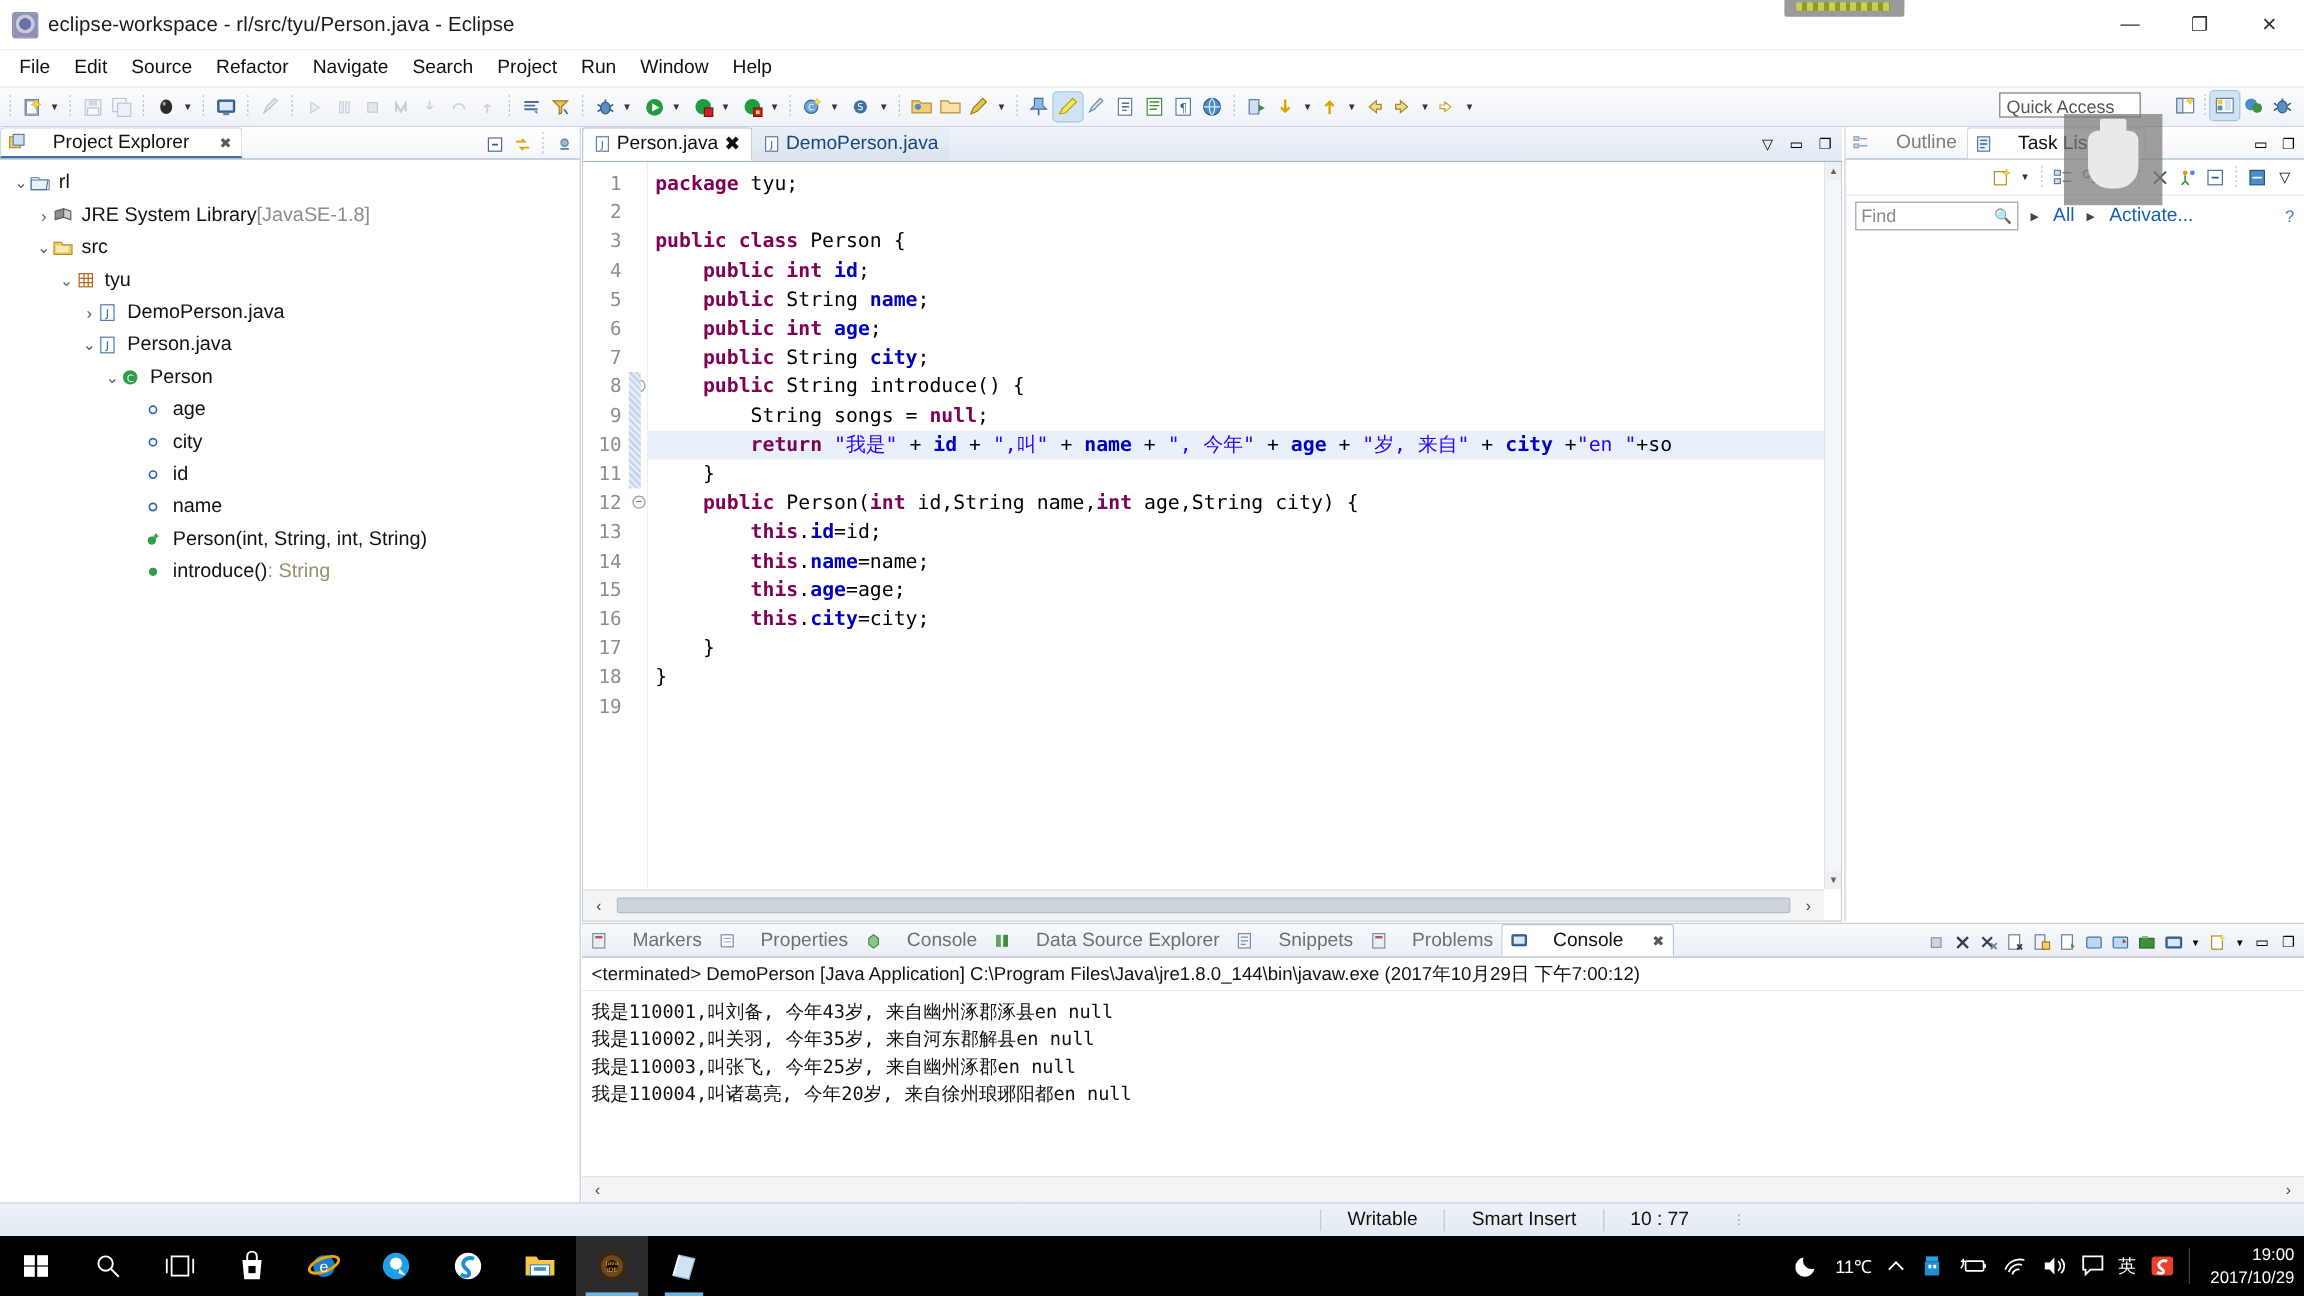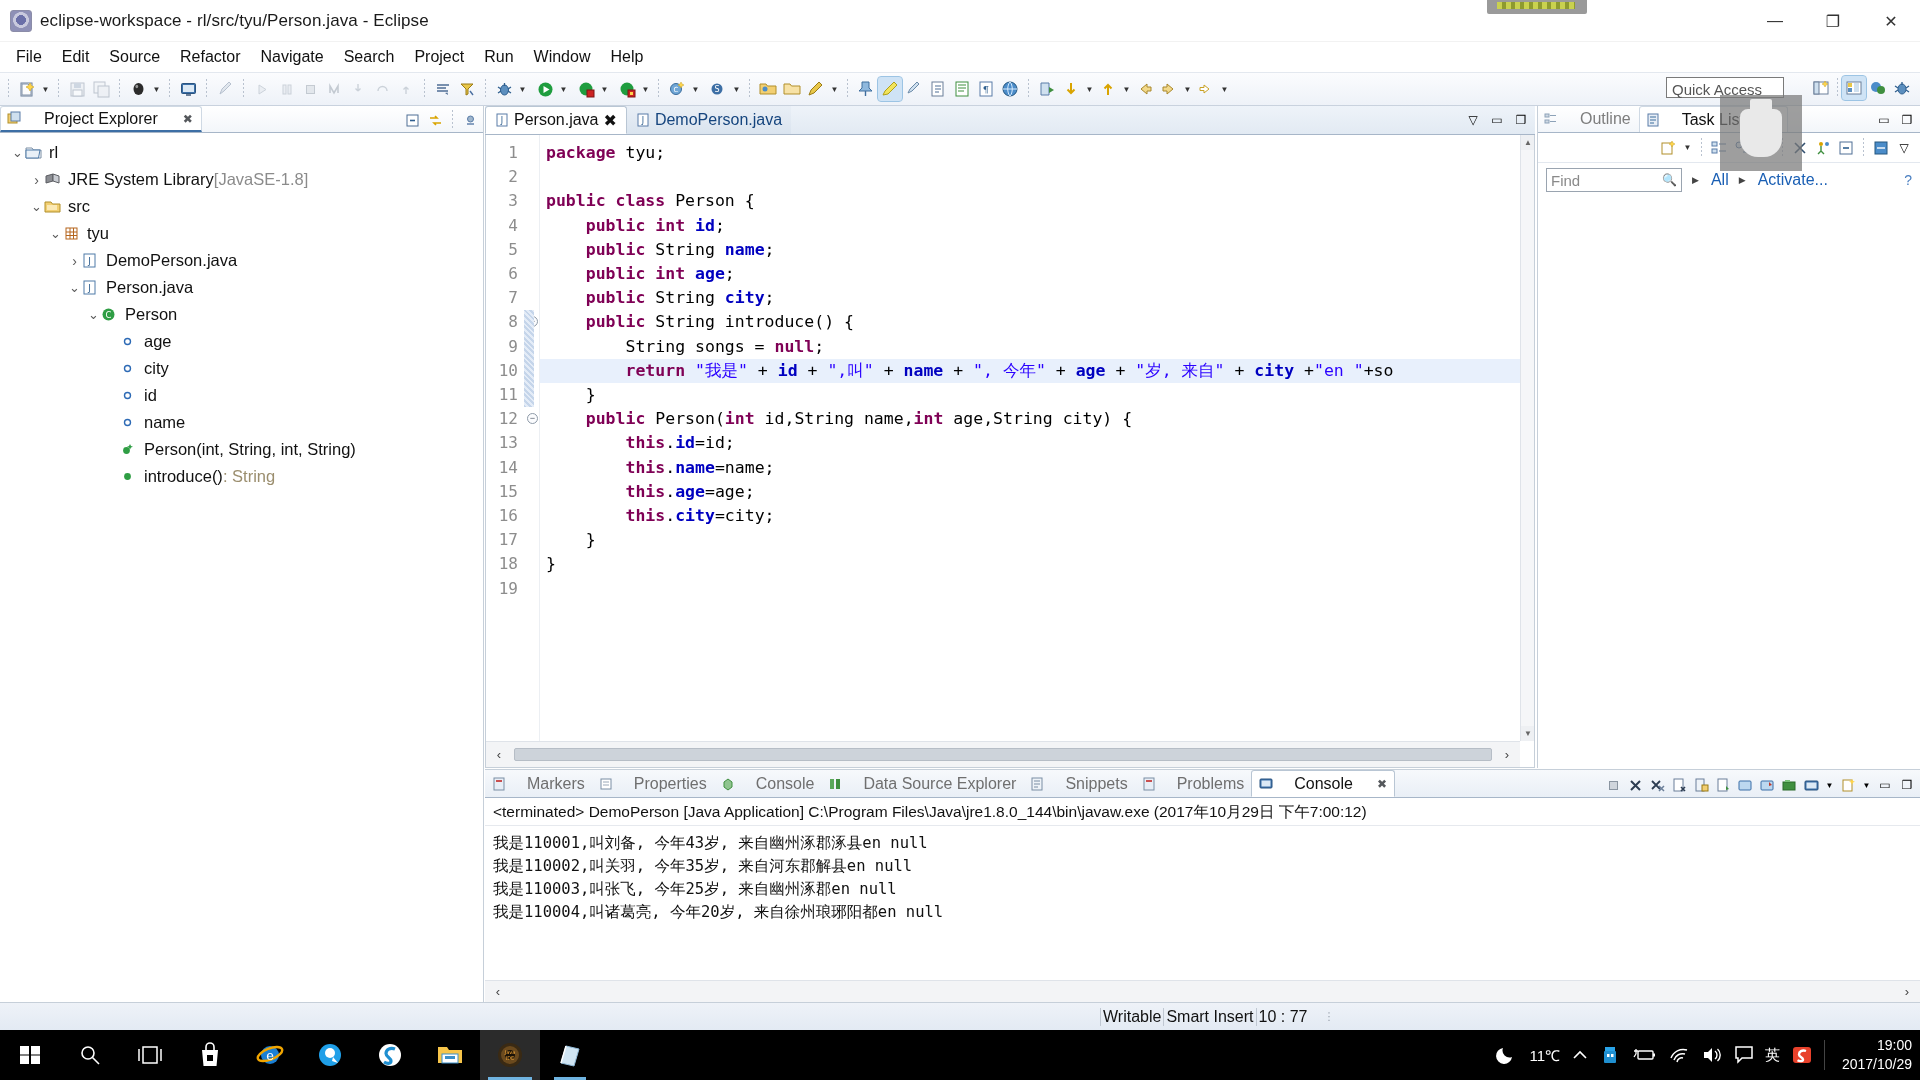--- a/index.html
+++ b/index.html
@@ -204,21 +204,21 @@
   .console-body { padding: 6px 8px; font-family: "DejaVu Sans Mono", monospace; font-size: 15.5px; line-height: 23px; color: #111; }
   .console-hscroll { position: absolute; left: 0; right: 0; bottom: 0; height: 22px;
                      background: #f3f4f6; border-top: 1px solid #dfe3e9; display: flex; align-items: center; }
 
   
   .statusbar {
     position: absolute; left: 0; right: 0; bottom: 50px; height: 28px;
     background: linear-gradient(#eef2f8, #e3eaf3); border-top: 1px solid #c6cfd9;
     display: flex; align-items: center; font-size: 16px; color: #111;
   }
-  .sb-cell { padding: 0 2px; border-left: 1px solid #c0c8d2; height: 18px; display: flex; align-items: center; }
+  .sb-cell { padding: 0 22px; border-left: 1px solid #c0c8d2; height: 18px; display: flex; align-items: center; }
   .sb-first { margin-left: 1100px; }
   .sb-dots { margin-left: 14px; color: #9aa3ad; letter-spacing: 2px; font-size: 11px; }
 
   
   .taskbar { position: absolute; left: 0; right: 0; bottom: 0; height: 50px; background: #000; display: flex; align-items: center; }
   .tb-left { display: flex; align-items: center; height: 50px; }
   .tb-btn { width: 60px; height: 50px; display: flex; align-items: center; justify-content: center; position: relative; }
   .tb-btn.running { background: #2b2b2b; }
   .tb-btn.running::after { content: ""; position: absolute; left: 8px; right: 8px; bottom: 0; height: 3px; background: #6fb3e0; }
   .tb-btn.open::after { content: ""; position: absolute; left: 14px; right: 14px; bottom: 0; height: 3px; background: #6fb3e0; }

